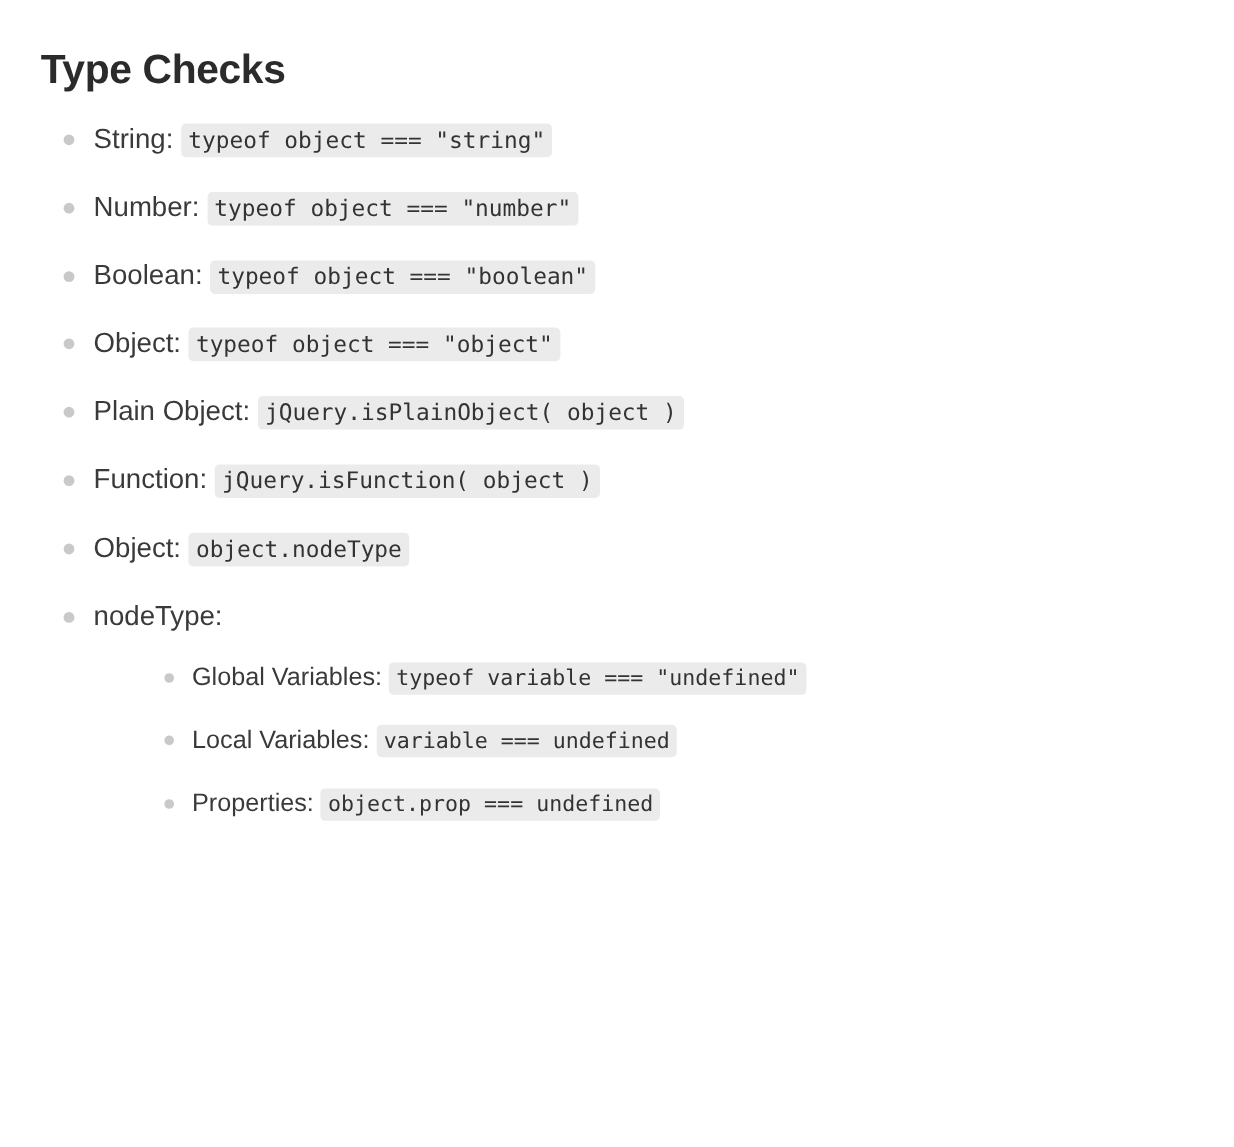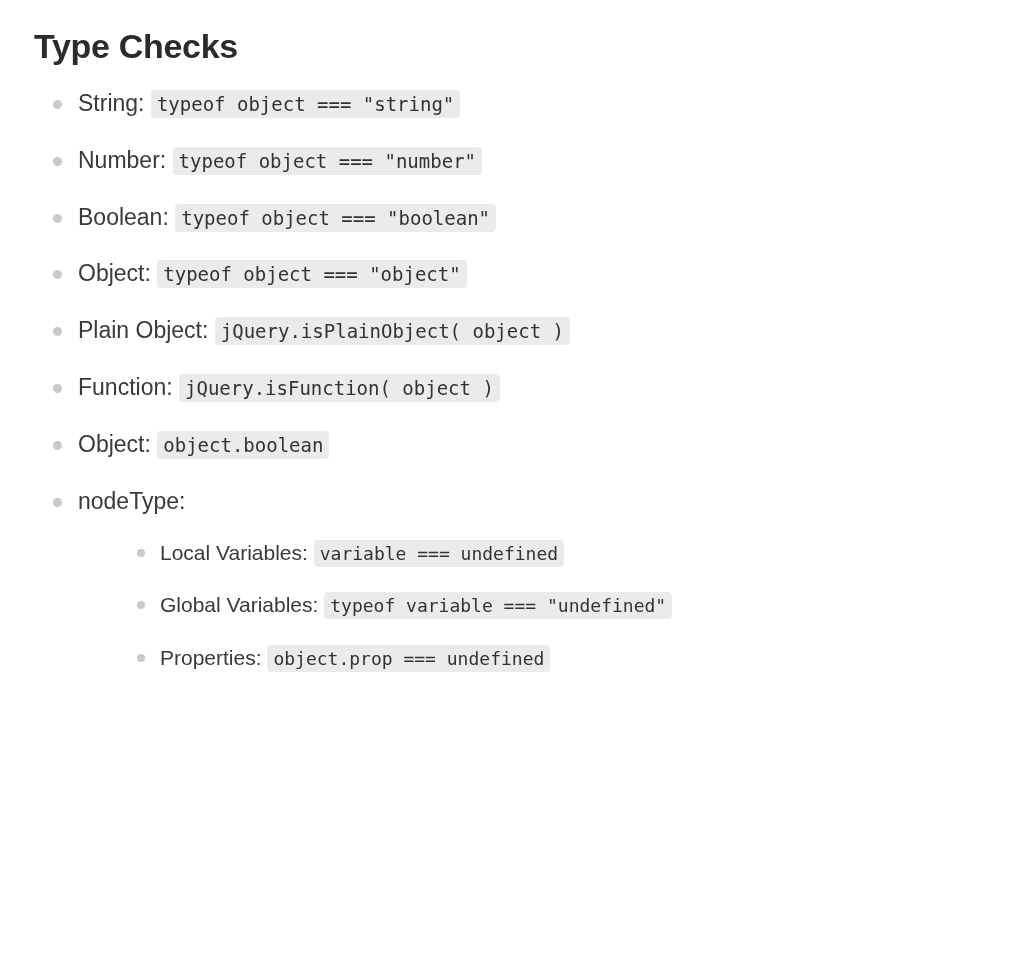--- a/index.html
+++ b/index.html
@@ -8,21 +8,21 @@
     background: #ffffff;
   }
   body {
     width: 1028px;
     height: 956px;
     font-family: "Liberation Sans", sans-serif;
     color: #333333;
     overflow: hidden;
   }
   .page {
-    padding: 26px 34px 0 34px;
+    padding: 38px 34px 0 34px;
     box-sizing: border-box;
   }
   h1.title {
     font-size: 34px;
     line-height: 1.2;
     font-weight: bold;
     color: #2b2b2b;
     margin: 0 0 22px 0;
     letter-spacing: -0.3px;
   }
@@ -124,42 +124,42 @@
     <li class="item">
       <span class="bullet"></span>
       <span class="label">Function:</span>
       <code class="snippet">jQuery.isFunction( object )</code>
     </li>
 
 
     <li class="item">
       <span class="bullet"></span>
       <span class="label">Object:</span>
-      <code class="snippet">object.boolean</code>
+      <code class="snippet">object.nodeType</code>
     </li>
 
 
 
     <li class="item">
       <span class="bullet"></span>
       <span class="label">nodeType:</span>
 
       <div class="nested-holder">
         <ul class="sublist">
 
           <li class="item">
             <span class="bullet"></span>
-            <span class="label">Local Variables:</span>
-            <code class="snippet">variable === undefined</code>
+            <span class="label">Global Variables:</span>
+            <code class="snippet">typeof variable === "undefined"</code>
           </li>
 
           <li class="item">
             <span class="bullet"></span>
-            <span class="label">Global Variables:</span>
-            <code class="snippet">typeof variable === "undefined"</code>
+            <span class="label">Local Variables:</span>
+            <code class="snippet">variable === undefined</code>
           </li>
 
           <li class="item">
             <span class="bullet"></span>
             <span class="label">Properties:</span>
             <code class="snippet">object.prop === undefined</code>
           </li>
 
         </ul>
       </div>

